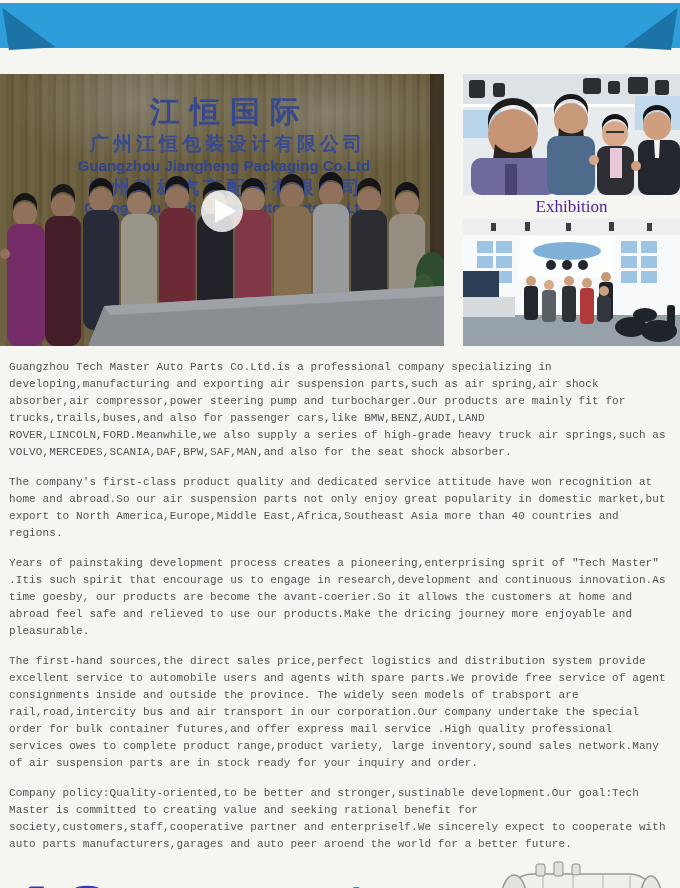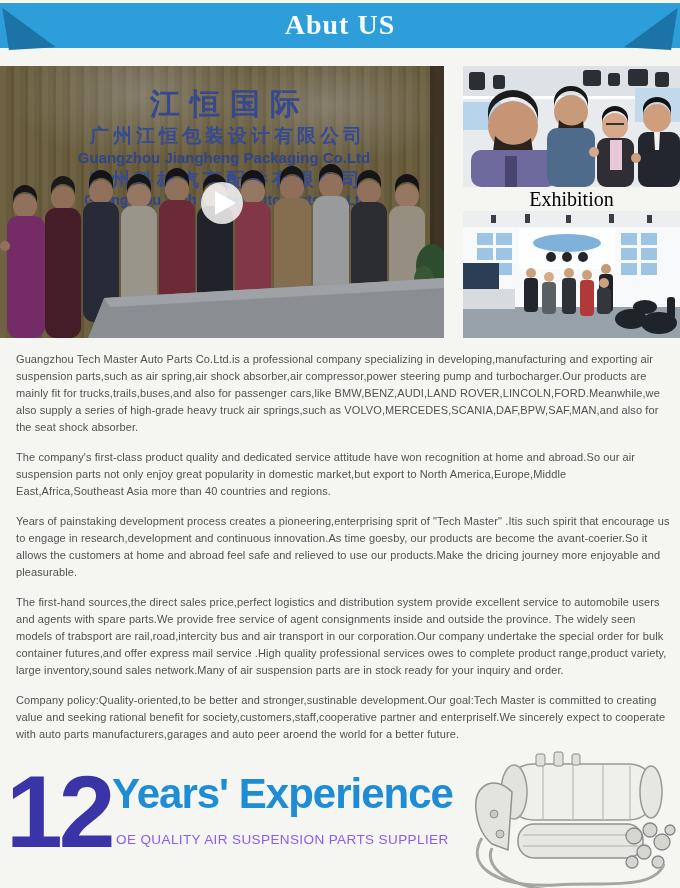--- a/index.html
+++ b/index.html
@@ -13,31 +13,31 @@
   .ribbon-band{position:absolute;left:0;right:0;top:1px;height:45px;background:#2d9ed9;}
   .ribbon-fold{position:absolute;top:2px;width:56px;height:46px;background:#1c73a6;}
   .ribbon-fold.left{left:0;clip-path:polygon(4% 8%,100% 94%,16% 100%);}
   .ribbon-fold.right{right:0;clip-path:polygon(96% 8%,84% 100%,0 94%);}
   .ribbon-title{
     position:absolute;left:0;right:0;top:7px;text-align:center;
     font-family:"Liberation Serif",serif;font-weight:bold;font-size:28px;color:#f4fafd;
     letter-spacing:1px;
   }
   
-  .media-row{position:relative;height:272px;margin-top:16px;}
+  .media-row{position:relative;height:272px;margin-top:24px;}
   .video-thumb{position:absolute;left:0;top:0;width:444px;height:272px;}
   .video-thumb svg{display:block;}
   .right-col{position:absolute;left:463px;top:0;width:217px;height:272px;}
   .photo-top{width:217px;height:121px;}
   .photo-caption{height:24px;line-height:24px;text-align:center;
-    font-family:"Liberation Serif",serif;font-size:20px;color:#000000;}
+    font-family:"Liberation Serif",serif;font-size:17px;color:#4c1d95;}
   .photo-bottom{width:217px;height:127px;}
   .photo-top svg,.photo-bottom svg{display:block;}
   
-  .about{padding:13px 9px 0 16px;}
+  .about{padding:13px 9px 0 9px;font-family:Liberation Mono, monospace;}
   .about p{
     margin:0 0 13px 0;font-size:11px;line-height:17px;color:#515151;
     letter-spacing:.1px;
   }
   
   .banner{position:relative;height:150px;}
   .years-number{
     position:absolute;left:6px;top:12px;
     font-size:102px;line-height:88px;font-weight:bold;color:#3a34a6;letter-spacing:-4px;
   }
@@ -52,21 +52,20 @@
   }
   .compressor{position:absolute;right:0;top:-14px;width:232px;height:158px;}
 </style>
 </head>
 <body>
 
 <div class="ribbon">
   <div class="ribbon-band"></div>
   <div class="ribbon-fold left"></div>
   <div class="ribbon-fold right"></div>
-  <div class="ribbon-title">Abut US</div>
 </div>
 
 <div class="media-row">
 
   <div class="video-thumb">
     <svg width="444" height="272" viewBox="0 0 444 272">
       <defs>
         <pattern id="wood" width="14" height="20" patternUnits="userSpaceOnUse">
           <rect width="14" height="20" fill="#93804f"></rect>
           <rect x="0" width="6" height="20" fill="#9c8a59"></rect>

